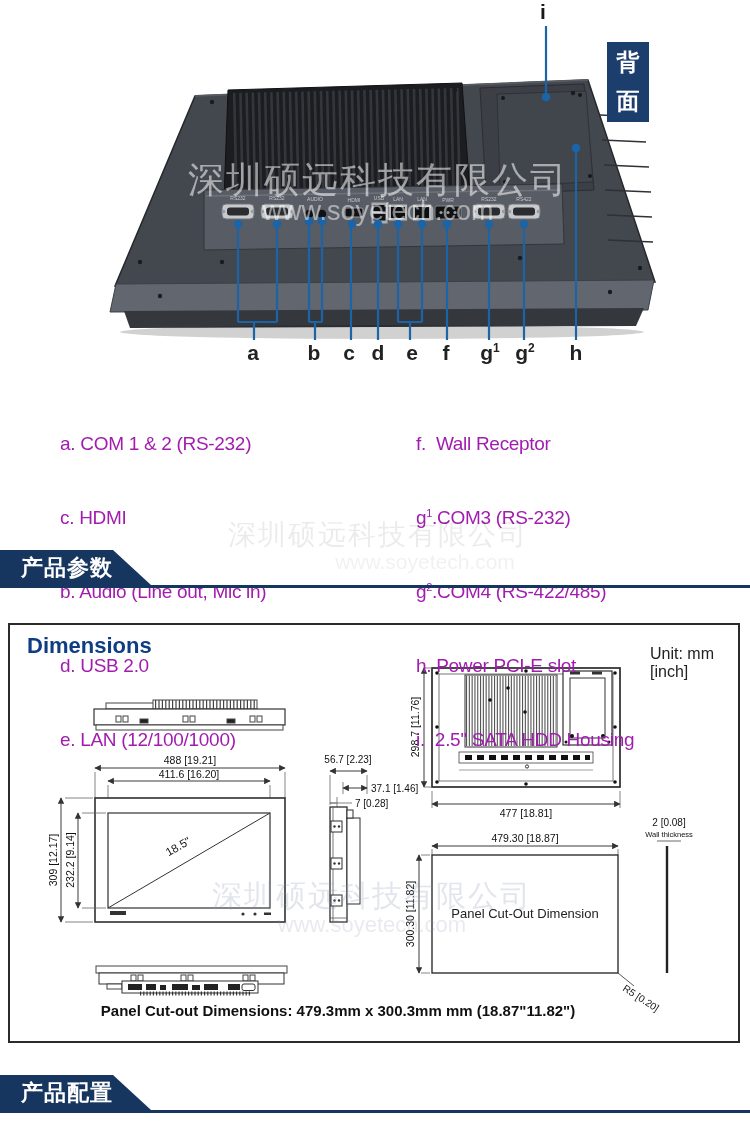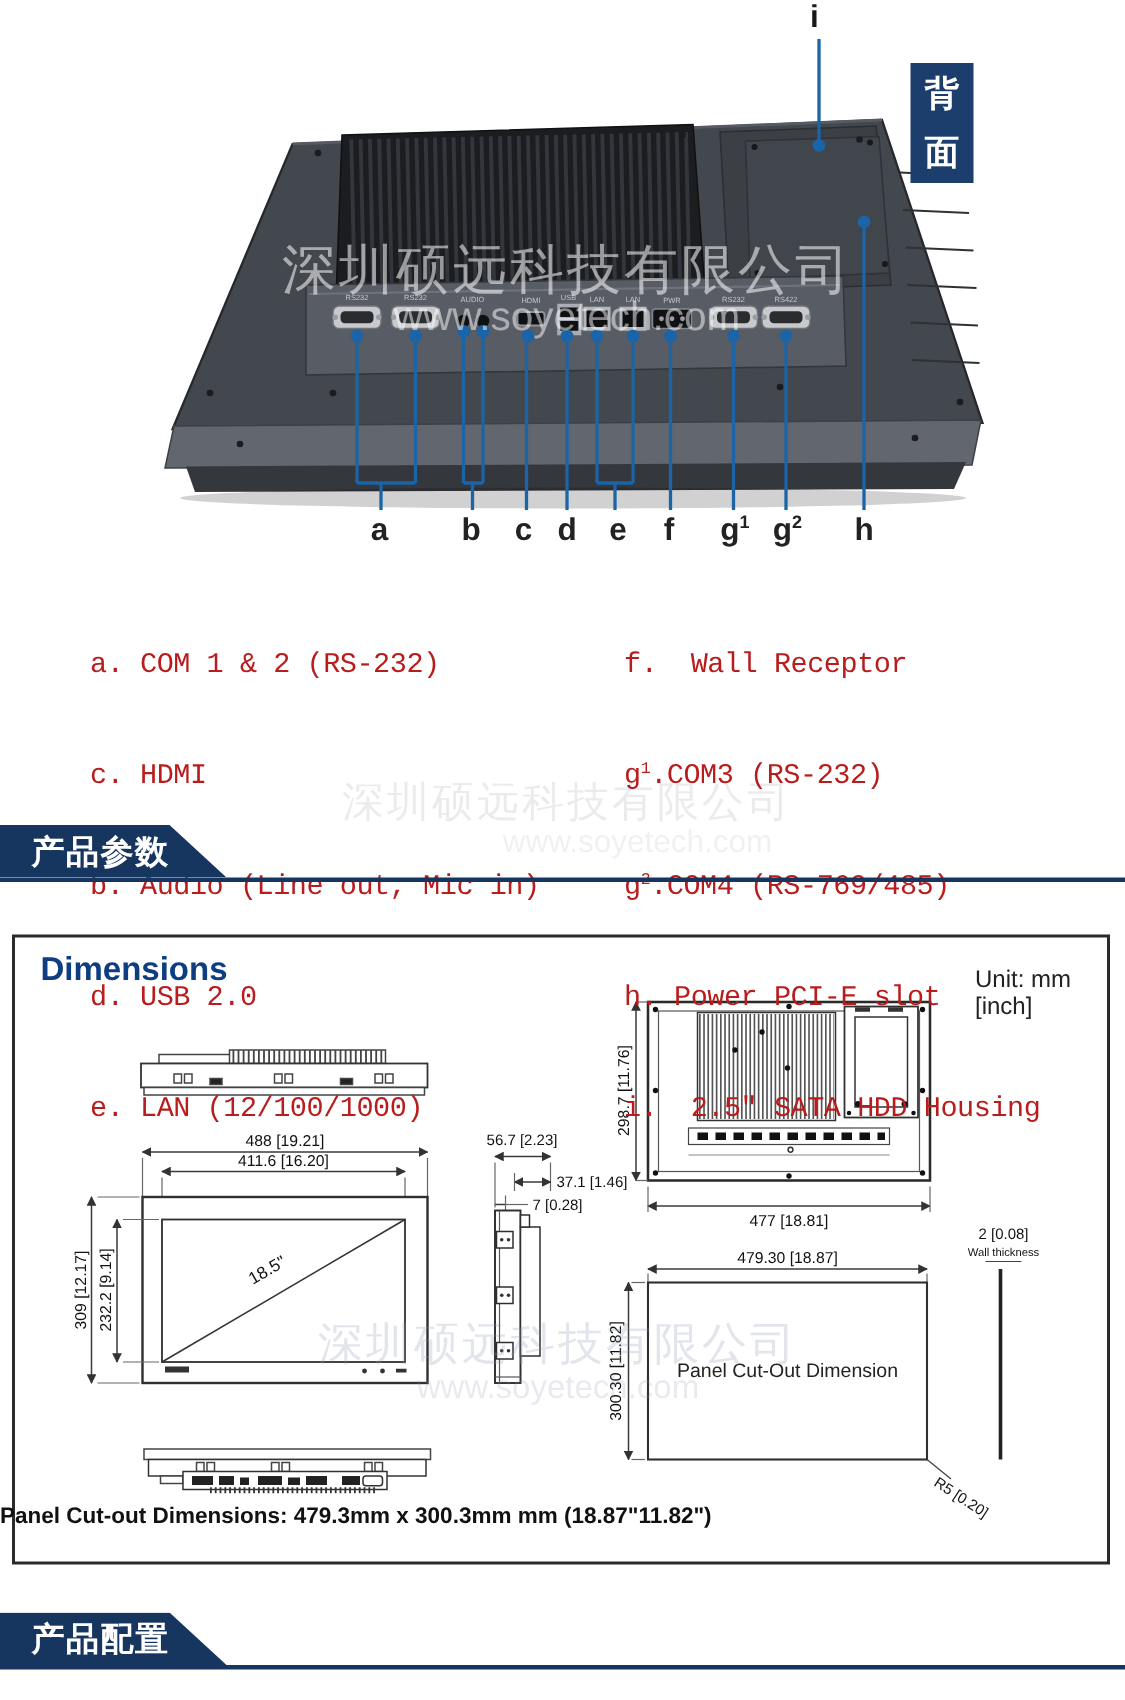--- a/index.html
+++ b/index.html
@@ -11,21 +11,21 @@
       display:flex;flex-direction:column;align-items:center;justify-content:center;gap:8px;
       font-size:23px;font-weight:bold;}
   .letter-i{left:540px;top:0px;font-size:21px;font-weight:bold;color:#15181c;}
   .callout-letter{top:341px;transform:translateX(-50%);font-size:21px;font-weight:bold;color:#222;}
   .callout-letter sup{font-size:12px;}
   .wm-photo-1{left:128px;top:156px;width:500px;text-align:center;font-size:36px;letter-spacing:2px;
       color:rgba(255,255,255,0.55);white-space:nowrap;}
   .wm-photo-2{left:128px;top:196px;width:500px;text-align:center;font-size:27px;
       color:rgba(255,255,255,0.5);white-space:nowrap;}
   
-  .port-col{font-size:19px;line-height:23.2px;color:#b91c1c;letter-spacing:-0.3px;white-space:pre;font-family:Liberation Mono, monospace;}
+  .port-col{font-size:19px;line-height:23.2px;color:#a21caf;letter-spacing:-0.3px;white-space:pre;}
   .port-col sup{font-size:11px;}
   .col-left{left:60px;top:382px;}
   .col-right{left:416px;top:382px;}
   
   .wm-mid-1{left:128px;top:516px;width:500px;text-align:center;font-size:28px;letter-spacing:2px;
       color:rgba(0,0,0,0.08);white-space:nowrap;z-index:1;}
   .wm-mid-2{left:175px;top:550px;width:500px;text-align:center;font-size:21px;
       color:rgba(0,0,0,0.06);white-space:nowrap;z-index:1;}
   .wm-dim-1{left:122px;top:876px;width:500px;text-align:center;font-size:30px;letter-spacing:2px;
       color:rgba(140,150,175,0.25);white-space:nowrap;z-index:3;pointer-events:none;}
@@ -35,21 +35,21 @@
   .banner{left:0;width:750px;height:35px;background:#16355f;z-index:2;
       clip-path:polygon(0 0,113px 0,151px 100%,0 100%);
       color:#fff;font-size:22px;font-weight:bold;letter-spacing:1px;
       line-height:35px;padding-left:21px;box-sizing:border-box;}
   .banner-bar{left:0;width:750px;height:3px;background:#16355f;z-index:2;}
   .banner-params{top:550px;} .bar-params{top:585px;}
   .banner-config{top:1075px;} .bar-config{top:1110px;}
   
   .dim-title{left:27px;top:633px;font-size:22px;font-weight:bold;color:#0d3d82;z-index:2;}
   .dim-unit{left:650px;top:645px;font-size:16px;color:#222;z-index:2;}
-  .dim-caption{left:0;top:1002px;width:676px;text-align:left;font-size:15px;font-weight:bold;
+  .dim-caption{left:0;top:1002px;width:676px;text-align:center;font-size:15px;font-weight:bold;
       color:#111;z-index:2;}
   svg text{font-family:"Liberation Sans", sans-serif;}
 </style>
 </head>
 <body>
 
 <div id="page">
 
   <svg class="abs" style="left:0;top:0;z-index:0" width="750" height="1133" viewBox="0 0 750 1133">
     <defs>
@@ -381,21 +381,21 @@
   <div class="abs port-col col-left">
     <div><span>a.</span><sup></sup><span> COM 1 &amp; 2 (RS-232)</span></div>
     <div><span>c.</span><sup></sup><span> HDMI</span></div>
     <div><span>b.</span><sup></sup><span> Audio (Line out, Mic in)</span></div>
     <div><span>d.</span><sup></sup><span> USB 2.0</span></div>
     <div><span>e.</span><sup></sup><span> LAN (12/100/1000)</span></div>
   </div>
   <div class="abs port-col col-right">
     <div><span>f.</span><sup></sup><span>  Wall Receptor</span></div>
     <div><span>g</span><sup>1</sup><span>.COM3 (RS-232)</span></div>
-    <div><span>g</span><sup>2</sup><span>.COM4 (RS-769/485)</span></div>
+    <div><span>g</span><sup>2</sup><span>.COM4 (RS-422/485)</span></div>
     <div><span>h.</span><sup></sup><span> Power PCI-E slot</span></div>
     <div><span>i.</span><sup></sup><span>  2.5" SATA HDD Housing</span></div>
   </div>
 
   <div class="abs wm-mid-1">深圳硕远科技有限公司</div>
   <div class="abs wm-mid-2">www.soyetech.com</div>
   <div class="abs wm-dim-1">深圳硕远科技有限公司</div>
   <div class="abs wm-dim-2">www.soyetech.com</div>
 
   <div class="abs banner banner-params">产品参数</div>

